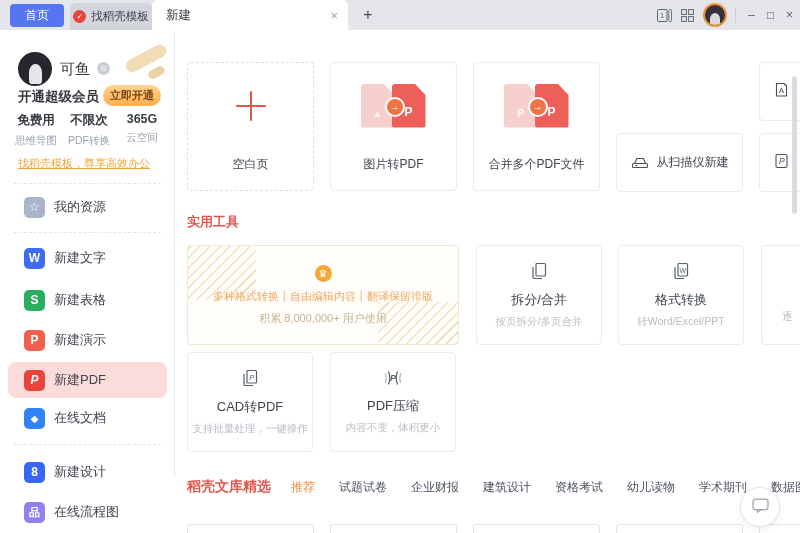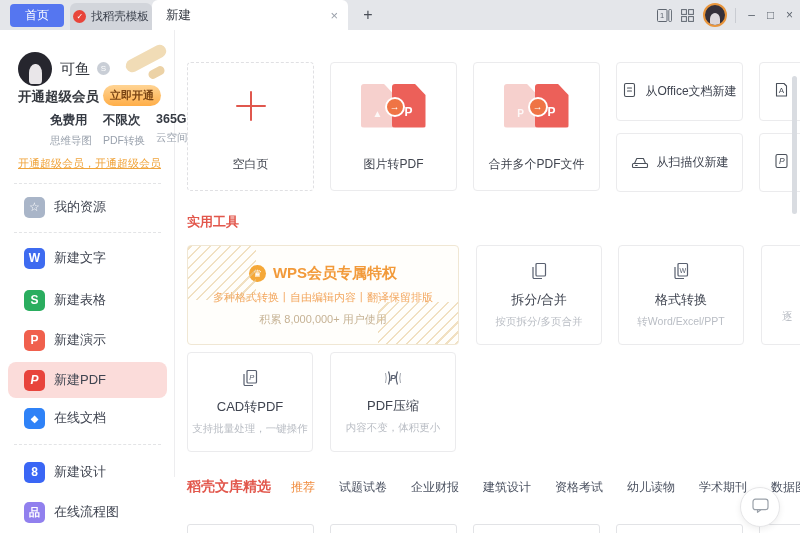--- a/index.html
+++ b/index.html
@@ -36,21 +36,21 @@
   .avatar::after{content:"";position:absolute;left:11px;top:12px;width:13px;height:20px;background:#e9e6e9;border-radius:45% 45% 20% 20%;}
   .user-name{position:absolute;left:60px;top:30px;font-size:15px;color:#33373e;font-weight:500;}
   .user-badge{position:absolute;left:97px;top:32px;width:13px;height:13px;border-radius:50%;background:#c9ced6;
     color:#fff;font-size:8px;display:flex;align-items:center;justify-content:center;}
   .deco1{position:absolute;left:124px;top:22px;width:44px;height:13px;border-radius:7px;background:#f1dcb6;transform:rotate(-28deg);}
   .deco2{position:absolute;left:148px;top:38px;width:17px;height:9px;border-radius:5px;background:#ecd2a6;transform:rotate(-28deg);}
   .vip-title{position:absolute;left:18px;top:58px;font-size:13.5px;font-weight:bold;color:#35393f;}
   .vip-btn{position:absolute;left:103px;top:55px;width:58px;height:21px;border-radius:11px;
     background:linear-gradient(180deg,var(--vip-btn-from),var(--vip-btn-to));
     color:var(--vip-btn-text);font-size:11px;font-weight:bold;display:flex;align-items:center;justify-content:center;}
-  .benefit{position:absolute;top:82px;width:56px;margin-left:42px;}
+  .benefit{position:absolute;top:82px;width:56px;text-align:center;}
   .benefit .b-val{font-size:12.5px;font-weight:bold;color:#363b44;}
   .benefit .b-lab{font-size:10.5px;color:#9aa2ad;margin-top:5px;}
   .vip-link{position:absolute;left:18px;top:126px;font-size:11px;color:var(--link-orange);text-decoration:underline;}
   .s-divider{position:absolute;left:14px;width:147px;border-top:1px dashed #e3e4e6;}
   .menu-item{position:absolute;left:8px;width:159px;height:36px;display:flex;align-items:center;padding-left:16px;box-sizing:border-box;gap:9px;border-radius:8px;}
   .menu-item.selected{background:var(--selected-pink);}
   .mi{width:21px;height:21px;border-radius:5px;color:#fff;display:flex;align-items:center;justify-content:center;
     font-size:12px;font-weight:bold;flex:none;}
   .mi-resource{background:var(--resource-gray);}
   .mi-writer{background:var(--writer-blue);}
@@ -164,21 +164,21 @@
     </div>
     <div class="benefit" style="left:61px">
       <div class="b-val">不限次</div>
       <div class="b-lab">PDF转换</div>
     </div>
     <div class="benefit" style="left:114px">
       <div class="b-val">365G</div>
       <div class="b-lab">云空间</div>
     </div>
 
-    <a class="vip-link">开通超级会员，开通超级会员</a>
+    <a class="vip-link">找稻壳模板，尊享高效办公</a>
 
     <div class="s-divider" style="top:153px"></div>
 
     <div class="menu-item" style="top:159px">
       <span class="mi mi-resource">☆</span>
       <span class="menu-label">我的资源</span>
     </div>
     <div class="s-divider" style="top:202px"></div>
     <div class="menu-item" style="top:210px">
       <span class="mi mi-writer">W</span>
@@ -243,29 +243,20 @@
           </span>
         <span class="file file-dark">
             <span class="file-glyph">P</span>
           </span>
         <span class="file-arrow">→</span>
       </span>
     </div>
     <div class="card-label">合并多个PDF文件</div>
   </div>
 
-  <div class="card quick c3" style="top:62px">
-    <span>
-      <svg width="15" height="16" viewBox="0 0 15 16">
-          <rect x="2.5" y="1.5" width="10" height="13" rx="1.5" fill="none" stroke="#4a505a" stroke-width="1.1"></rect>
-          <path d="M5.5 6 h4 M5.5 9 h4" stroke="#4a505a" stroke-width="1.1" stroke-linecap="round"></path>
-        </svg>
-    </span>
-    <span>从Office文档新建</span>
-  </div>
 
   <div class="card quick c3" style="top:133px">
     <span>
       <svg width="18" height="15" viewBox="0 0 18 15">
           <path d="M3.5 9.5 L5.8 4.5 h6.6 l2.1 5" fill="none" stroke="#4a505a" stroke-width="1.1" stroke-linejoin="round"></path>
           <rect x="1.5" y="9.5" width="15" height="4" rx="1" fill="none" stroke="#4a505a" stroke-width="1.1"></rect>
           <path d="M4.2 11.5 h2.4" stroke="#4a505a" stroke-width="1"></path>
         </svg>
     </span>
     <span>从扫描仪新建</span>
@@ -289,21 +280,20 @@
     </span>
   </div>
 
   <div class="section-title" style="left:187px;top:213px">实用工具</div>
 
   <div class="card member-card">
     <span class="hatch hatch-tl"></span>
     <span class="hatch hatch-br"></span>
     <div class="member-title-row">
       <span class="crown">♛</span>
-      <span class="member-title">WPS会员专属特权</span>
     </div>
     <div class="member-sub">多种格式转换丨自由编辑内容丨翻译保留排版</div>
     <div class="member-stats">积累 8,000,000+ 用户使用</div>
   </div>
 
   <div class="card tool-card" style="left:476px;top:245px">
     <span>
       <svg width="20" height="20" viewBox="0 0 20 20">
           <rect x="7" y="2.5" width="9.5" height="12.5" rx="1" fill="none" stroke="#596070" stroke-width="1.2"></rect>
           <path d="M4 6 v10.3 a1.2 1.2 0 0 0 1.2 1.2 H13" fill="none" stroke="#596070" stroke-width="1.2"></path>

